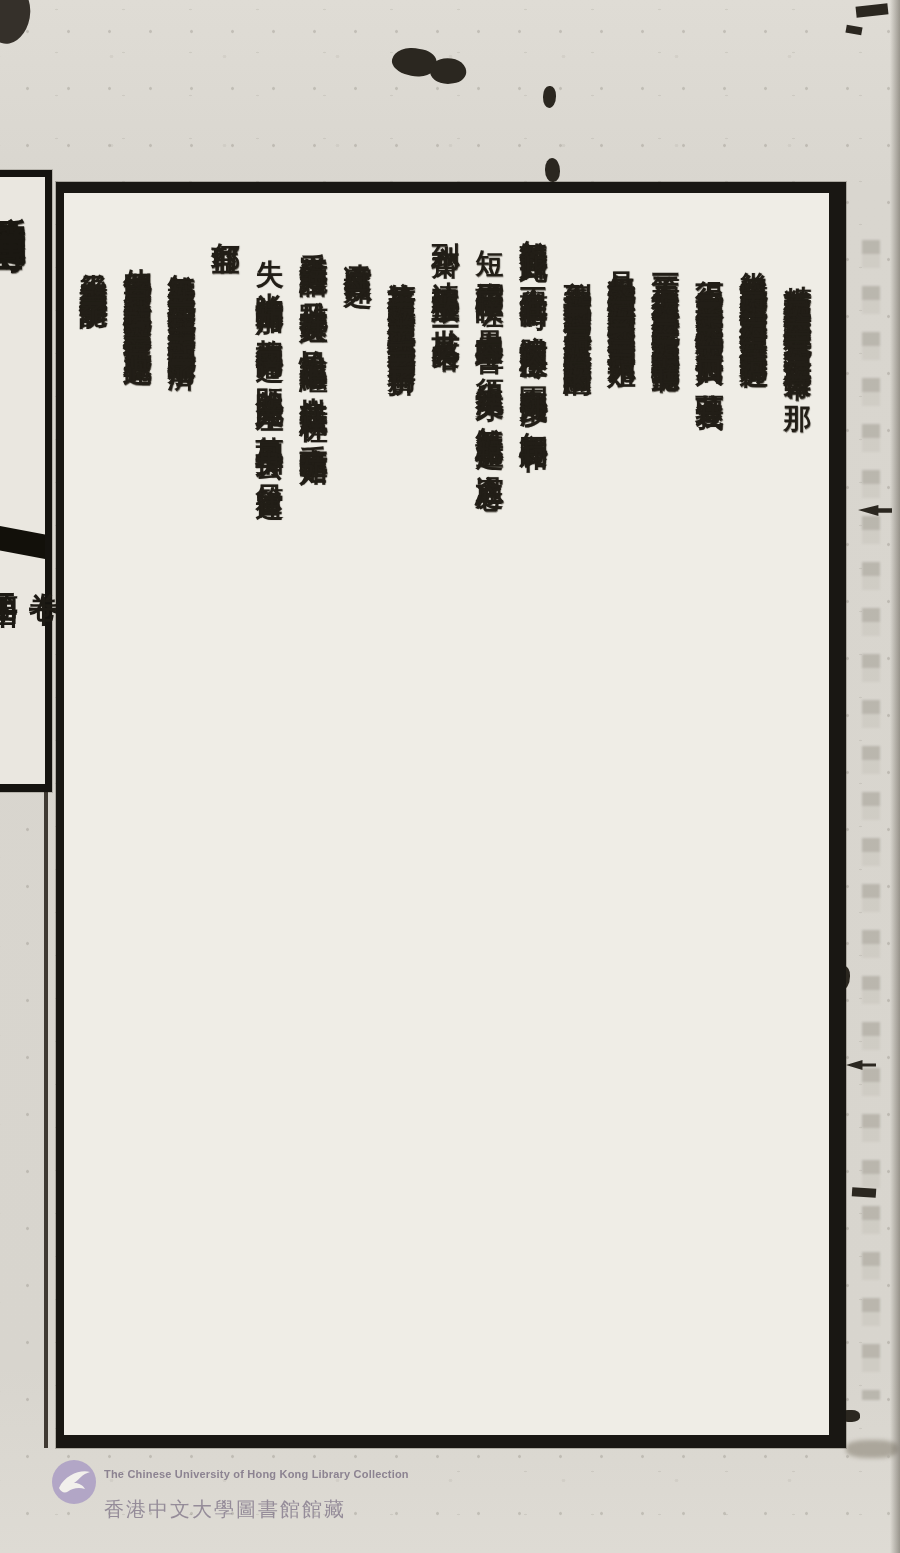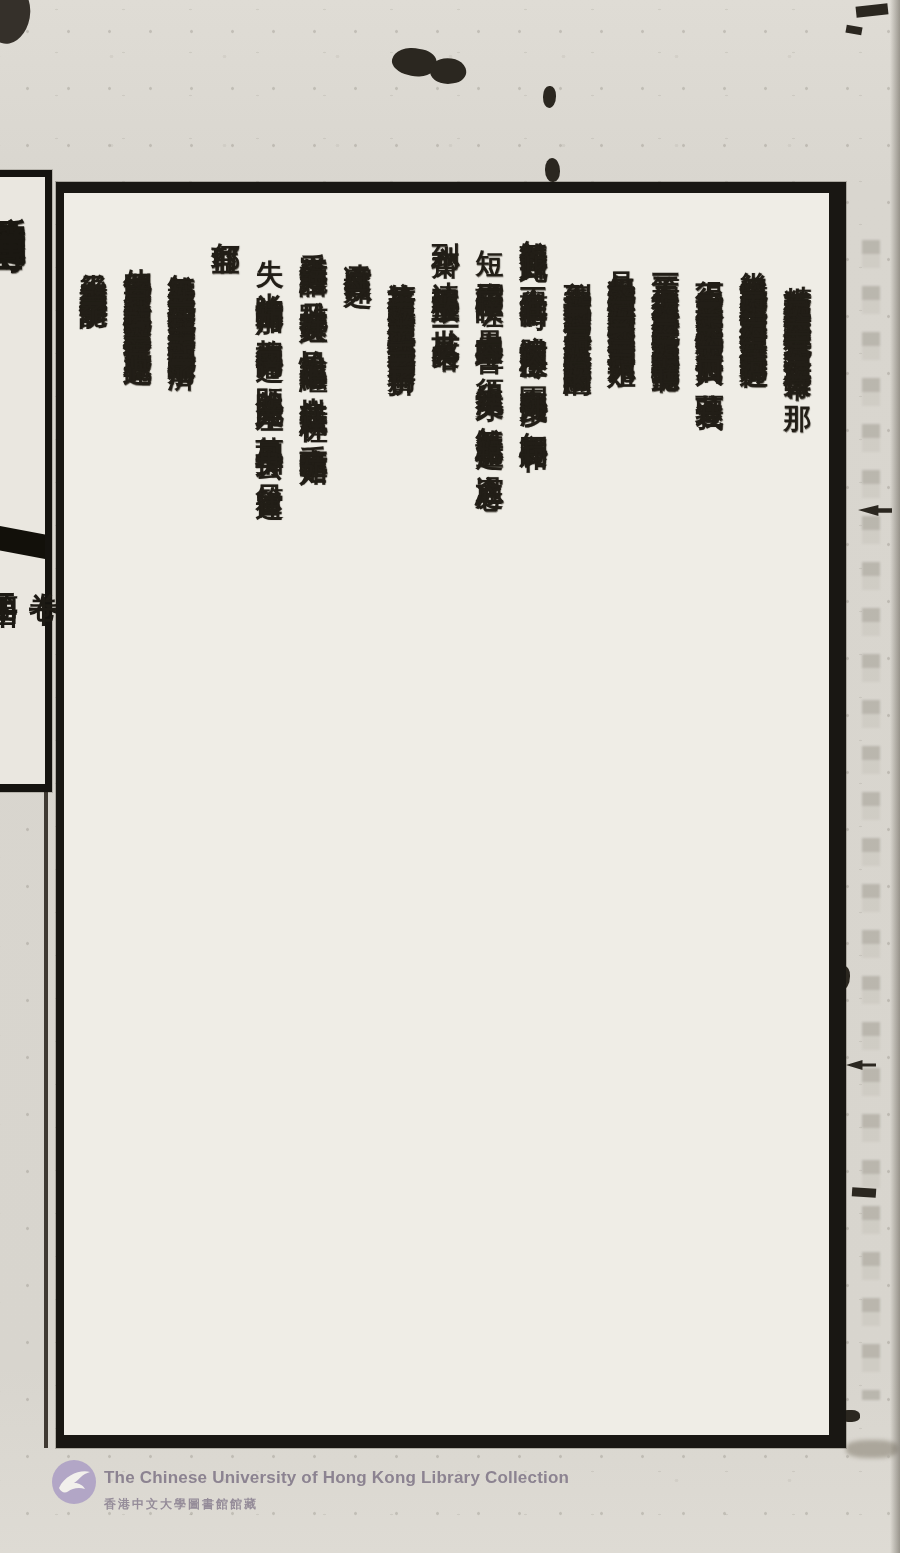--- a/index.html
+++ b/index.html
@@ -74,23 +74,23 @@
       rgba(110,104,92,.28) 0 14px, rgba(110,104,92,.08) 14px 28px, transparent 28px 46px);
     filter:blur(1.2px); }
   .fold-shadow { position:absolute; right:0; top:0; width:10px; height:100%;
     background:linear-gradient(90deg, transparent, rgba(85,80,70,.5)); }
 
   
   .watermark { position:absolute; left:50px; top:1458px; width:800px; height:70px; }
   .wm-logo { position:absolute; left:2px; top:2px; width:44px; height:44px; }
   .wm-en { position:absolute; left:54px; top:10px;
     font-family:"Liberation Sans","DejaVu Sans",sans-serif;
-    font-size:17px; font-weight:600; color:#8c8391; letter-spacing:.2px; }
+    font-size:11px; font-weight:600; color:#8c8391; letter-spacing:.2px; }
   .wm-zh { position:absolute; left:54px; top:38px;
-    font-size:12px; font-weight:700; color:#958c99; letter-spacing:2px; }
+    font-size:20px; font-weight:400; color:#958c99; letter-spacing:2px; }
 </style>
 </head>
 <body>
 
 <div class="page">
 
   <div class="blot corner-tl"></div>
   <div class="blot blot-a"></div>
   <div class="blot blot-b"></div>
   <div class="blot blot-c"></div>

